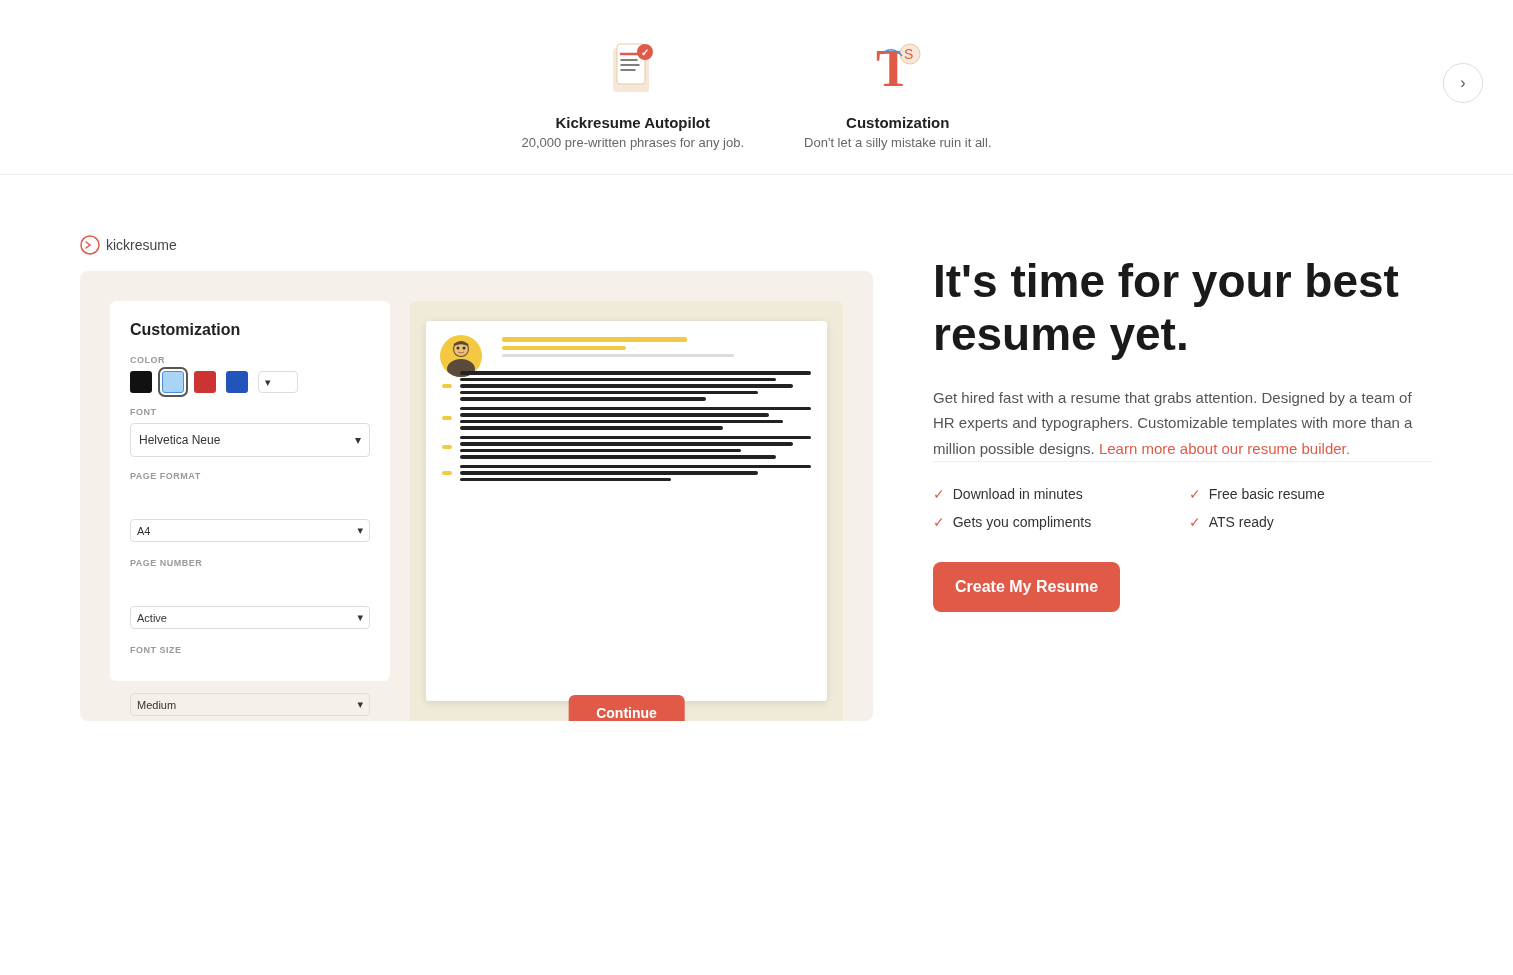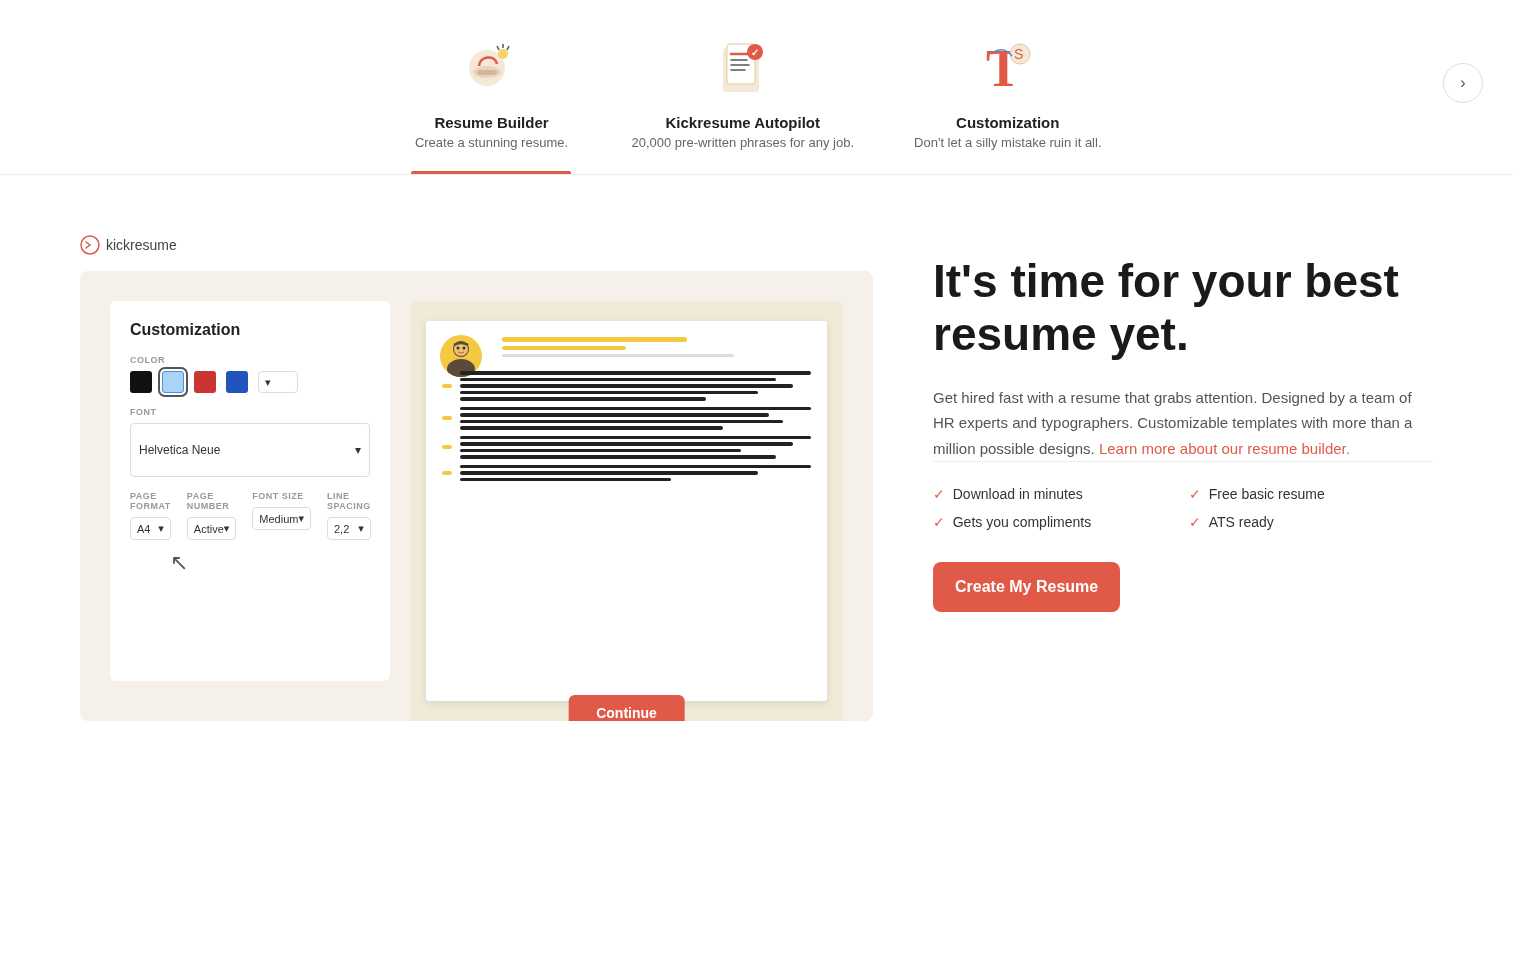--- a/index.html
+++ b/index.html
@@ -146,44 +146,45 @@
     }
     .font-row {
       margin-bottom: 14px;
     }
     .font-select {
       display: flex;
       align-items: center;
       justify-content: space-between;
       border: 1px solid #ddd;
       border-radius: 4px;
-      padding: 19px 8px;
+      padding: 9px 8px;
       font-size: 12px;
       color: #333;
       cursor: pointer;
     }
     .form-grid {
       display: grid;
-      grid-template-columns: 1fr 1fr 1fr 1fr;
+      grid-template-columns: 1fr;
       gap: 16px;
     }
     .form-group {
       display: flex;
       flex-direction: column;
     }
     .form-select {
       border: 1px solid #ddd;
       border-radius: 4px;
       padding: 4px 6px;
       font-size: 11px;
       color: #333;
       display: flex;
       align-items: center;
       justify-content: space-between;
       cursor: pointer;
+      margin-top: 32px;
     }
 
     
     .continue-btn {
       position: absolute;
       bottom: -30px;
       left: 50%;
       transform: translateX(-50%);
       background: #e05a47;
       color: #fff;
@@ -249,37 +250,20 @@
       font-weight: 700;
       cursor: pointer;
       display: inline-block;
     }
   </style>
 </head>
 <body>
 
 <nav class="feature-nav">
 
-  <div class="feature-item active">
-    <div class="feature-icon">
-
-      <svg width="64" height="64" viewBox="0 0 64 64" fill="none">
-        <circle cx="28" cy="34" r="18" fill="#f5e8d8"></circle>
-        <path d="M20 32 C20 22 36 20 38 30" stroke="#e05a47" stroke-width="2.5" fill="none"></path>
-        <ellipse cx="28" cy="38" rx="14" ry="6" fill="#e8d5c0"></ellipse>
-        <rect x="18" y="36" width="20" height="5" rx="2" fill="#d4b896"></rect>
-        <circle cx="44" cy="20" r="5" fill="#f5c842" opacity="0.8"></circle>
-        <line x1="40" y1="16" x2="38" y2="12" stroke="#555" stroke-width="1.5"></line>
-        <line x1="44" y1="14" x2="44" y2="10" stroke="#555" stroke-width="1.5"></line>
-        <line x1="48" y1="16" x2="50" y2="12" stroke="#555" stroke-width="1.5"></line>
-      </svg>
-    </div>
-    <div class="feature-title">Resume Builder</div>
-    <div class="feature-desc">Create a stunning resume.</div>
-  </div>
 
   <div class="feature-item">
     <div class="feature-icon">
       <svg width="64" height="64" viewBox="0 0 64 64" fill="none">
         <rect x="12" y="14" width="36" height="44" rx="3" fill="#f5e8d8"></rect>
         <rect x="16" y="10" width="28" height="40" rx="3" fill="#fff" stroke="#e8c8a0" stroke-width="1"></rect>
         <line x1="20" y1="20" x2="40" y2="20" stroke="#e05a47" stroke-width="2.5" stroke-linecap="round"></line>
         <line x1="20" y1="26" x2="36" y2="26" stroke="#555" stroke-width="1.5" stroke-linecap="round"></line>
         <line x1="20" y1="31" x2="38" y2="31" stroke="#555" stroke-width="1.5" stroke-linecap="round"></line>
         <line x1="20" y1="36" x2="34" y2="36" stroke="#555" stroke-width="1.5" stroke-linecap="round"></line>

